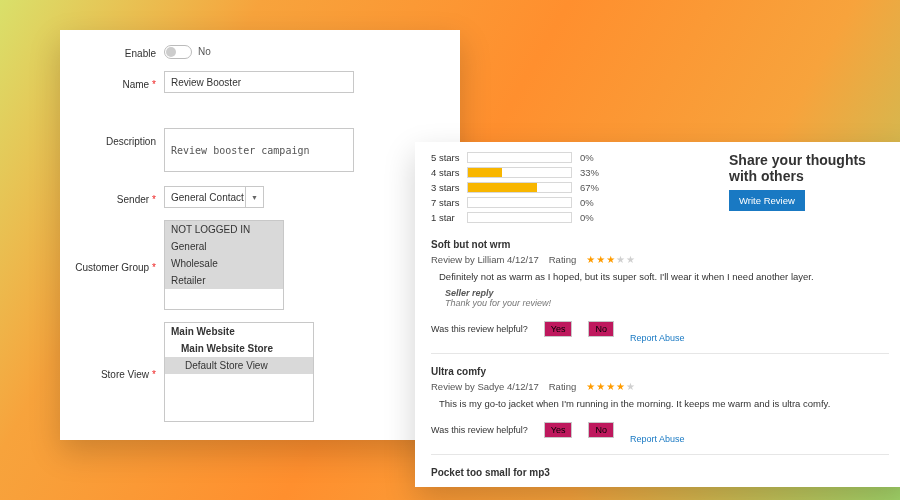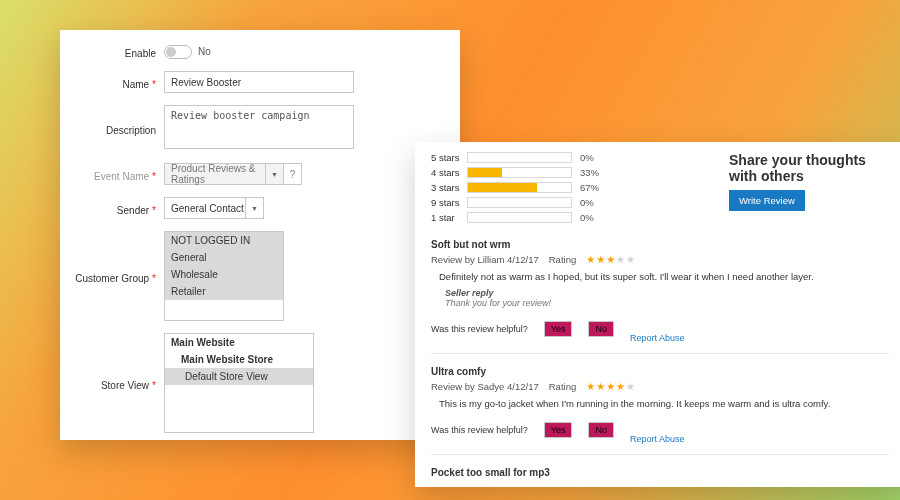--- a/index.html
+++ b/index.html
@@ -17,21 +17,21 @@
   .admin-panel { left: 60px; top: 30px; width: 400px; height: 410px; padding: 14px 12px 4px 4px; font-size: 10px; color: #333; }
   .form-row { display: flex; align-items: center; margin-bottom: 12px; }
   .form-label { width: 100px; text-align: right; padding-right: 8px; padding-top: 4px; color: #303030; }
   .req { color: #e22; margin-left: 3px; }
   .form-ctrl { flex: 1; }
   .toggle { display: inline-flex; align-items: center; }
   .toggle-track { width: 28px; height: 14px; border: 1px solid #bbb; border-radius: 8px; position: relative; background: #fff; margin-right: 6px; }
   .toggle-knob { width: 10px; height: 10px; background: #ccc; border-radius: 50%; position: absolute; top: 1px; left: 1px; }
   .toggle-text { color: #555; }
   .txt-input { width: 190px; height: 22px; border: 1px solid #c8c8c8; padding: 0 6px; font-size: 10px; color: #333; }
-  .txt-area { width: 190px; height: 44px; border: 1px solid #c8c8c8; padding: 4px 6px; font-size: 10px; color: #555; resize: none; }
+  .txt-area { width: 190px; height: 44px; border: 1px solid #c8c8c8; padding: 16px 6px; font-size: 10px; color: #555; resize: none; margin-top: 23px; }
   .select { width: 120px; height: 22px; border: 1px solid #c8c8c8; background: #f3f3f3; display: inline-flex; align-items: center; padding: 0 6px; color: #777; position: relative; }
   .select.enabled { background: #fff; color: #333; }
   .select-caret { position: absolute; right: 0; top: 0; bottom: 0; width: 18px; border-left: 1px solid #c8c8c8; display: flex; align-items: center; justify-content: center; font-size: 7px; color: #666; }
   .aux-btn { width: 18px; height: 22px; border: 1px solid #c8c8c8; border-left: none; display: inline-flex; align-items: center; justify-content: center; color: #888; background: #fff; }
   .listbox { width: 120px; border: 1px solid #c8c8c8; font-size: 10px; }
   .listbox.tall { min-height: 90px; }
   .listbox .item { padding: 3px 6px; }
   .listbox .sel { background: #d9d9d9; }
   .tree { width: 150px; border: 1px solid #c8c8c8; font-size: 10px; min-height: 100px; }
   .tree .t-item { padding: 3px 6px; }
@@ -87,30 +87,20 @@
   <div class="form-row">
     <div class="form-label"><span>Name</span><span class="req">*</span></div>
     <div class="form-ctrl"><input class="txt-input" value="Review Booster" style=""></div>
   </div>
 
   <div class="form-row">
     <div class="form-label">Description</div>
     <div class="form-ctrl"><textarea class="txt-area" style="">Review booster campaign</textarea></div>
   </div>
 
-  <div class="form-row">
-    <div class="form-label disabled-label"><span>Event Name</span><span class="req">*</span></div>
-    <div class="form-ctrl" style="display:flex">
-      <div class="select">
-        <span>Product Reviews &amp; Ratings</span>
-        <span class="select-caret">▼</span>
-      </div>
-      <div class="aux-btn">?</div>
-    </div>
-  </div>
 
   <div class="form-row">
     <div class="form-label"><span>Sender</span><span class="req">*</span></div>
     <div class="form-ctrl">
       <div class="select enabled" style="width:100px">
         <span>General Contact</span>
         <span class="select-caret">▼</span>
       </div>
     </div>
   </div>
@@ -159,21 +149,21 @@
         <div class="bar-pct">33%</div>
       </div>
       <div class="bar-row">
         <div class="bar-label">3 stars</div>
         <div class="bar-track">
             <div class="bar-fill" style="width:67%"></div>
           </div>
         <div class="bar-pct">67%</div>
       </div>
       <div class="bar-row">
-        <div class="bar-label">9 stars</div>
+        <div class="bar-label">7 stars</div>
         <div class="bar-track">
             <div class="bar-fill" style="width:0%"></div>
           </div>
         <div class="bar-pct">0%</div>
       </div>
       <div class="bar-row">
         <div class="bar-label">1 star</div>
         <div class="bar-track">
             <div class="bar-fill" style="width:0%"></div>
           </div>

